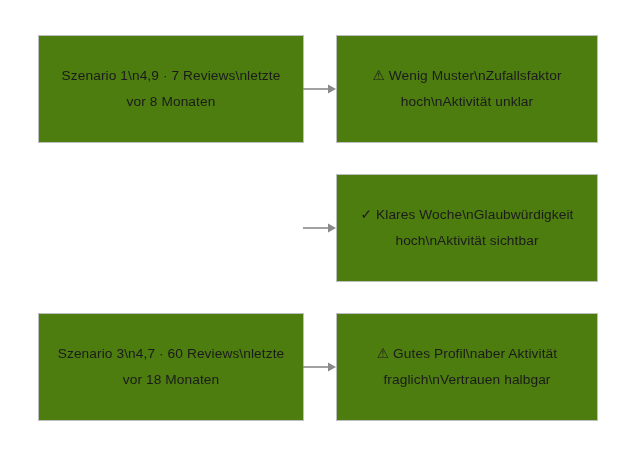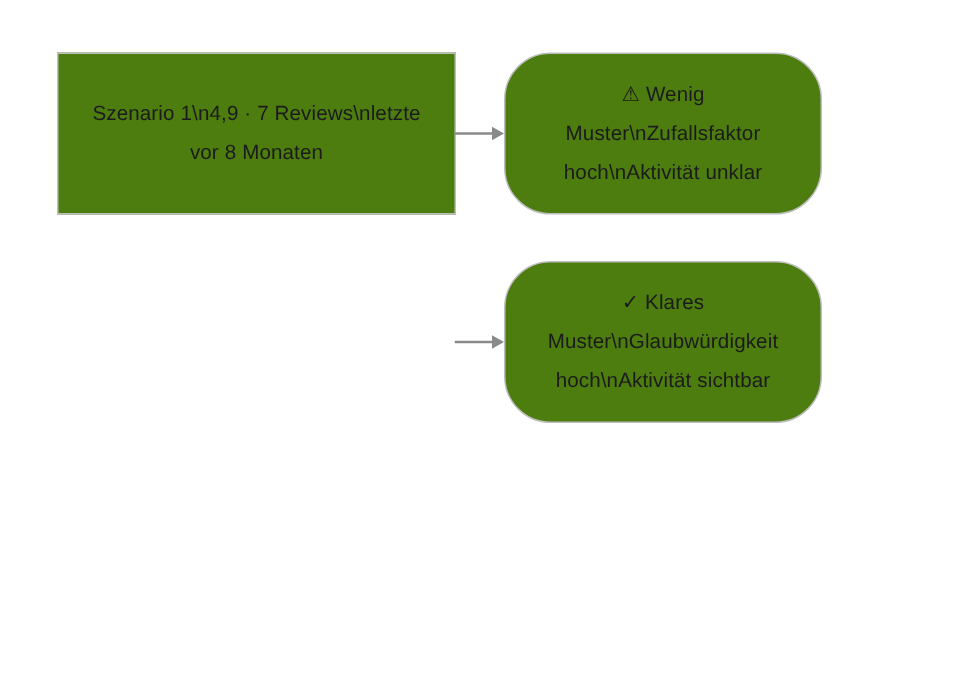--- a/index.html
+++ b/index.html
@@ -42,22 +42,21 @@
     align-items: center;
     justify-content: center;
     text-align: center;
   }
   .node-left {
     left: 38px;
     width: 266px;
   }
   .node-right {
     left: 336px;
-    width: 212px;
-    border-radius: 31px;
+    width: 262px;
   }
   .node-text {
     display: block;
     font-size: 13.7px;
     line-height: 26px;
     color: #1b1b1b;
     padding: 0 14px;
     letter-spacing: 0.1px;
     white-space: normal;
     word-break: break-word;
@@ -102,18 +101,32 @@
   </div>
 
   <div class="row row-1">
     <div class="edge">
       <svg width="34" height="16" viewBox="0 0 34 16" aria-hidden="true">
         <line x1="0" y1="8" x2="26" y2="8" stroke="#8a8a8a" stroke-width="1.6"></line>
         <polygon points="25,3.5 33,8 25,12.5" fill="#8a8a8a"></polygon>
       </svg>
     </div>
     <div class="node node-right">
-      <span class="node-text">✓ Klares Muster\nGlaubwürdigkeit hoch\nAktivität sichtbar</span>
+      <span class="node-text">✓ Klares Woche\nGlaubwürdigkeit hoch\nAktivität sichtbar</span>
     </div>
   </div>
 
+  <div class="row row-2">
+    <div class="node node-left">
+      <span class="node-text">Szenario 3\n4,7 · 60 Reviews\nletzte vor 18 Monaten</span>
+    </div>
+    <div class="edge">
+      <svg width="34" height="16" viewBox="0 0 34 16" aria-hidden="true">
+        <line x1="0" y1="8" x2="26" y2="8" stroke="#8a8a8a" stroke-width="1.6"></line>
+        <polygon points="25,3.5 33,8 25,12.5" fill="#8a8a8a"></polygon>
+      </svg>
+    </div>
+    <div class="node node-right">
+      <span class="node-text">⚠ Gutes Profil\naber Aktivität fraglich\nVertrauen halbgar</span>
+    </div>
+  </div>
 
 </div>
 
 </body></html>

